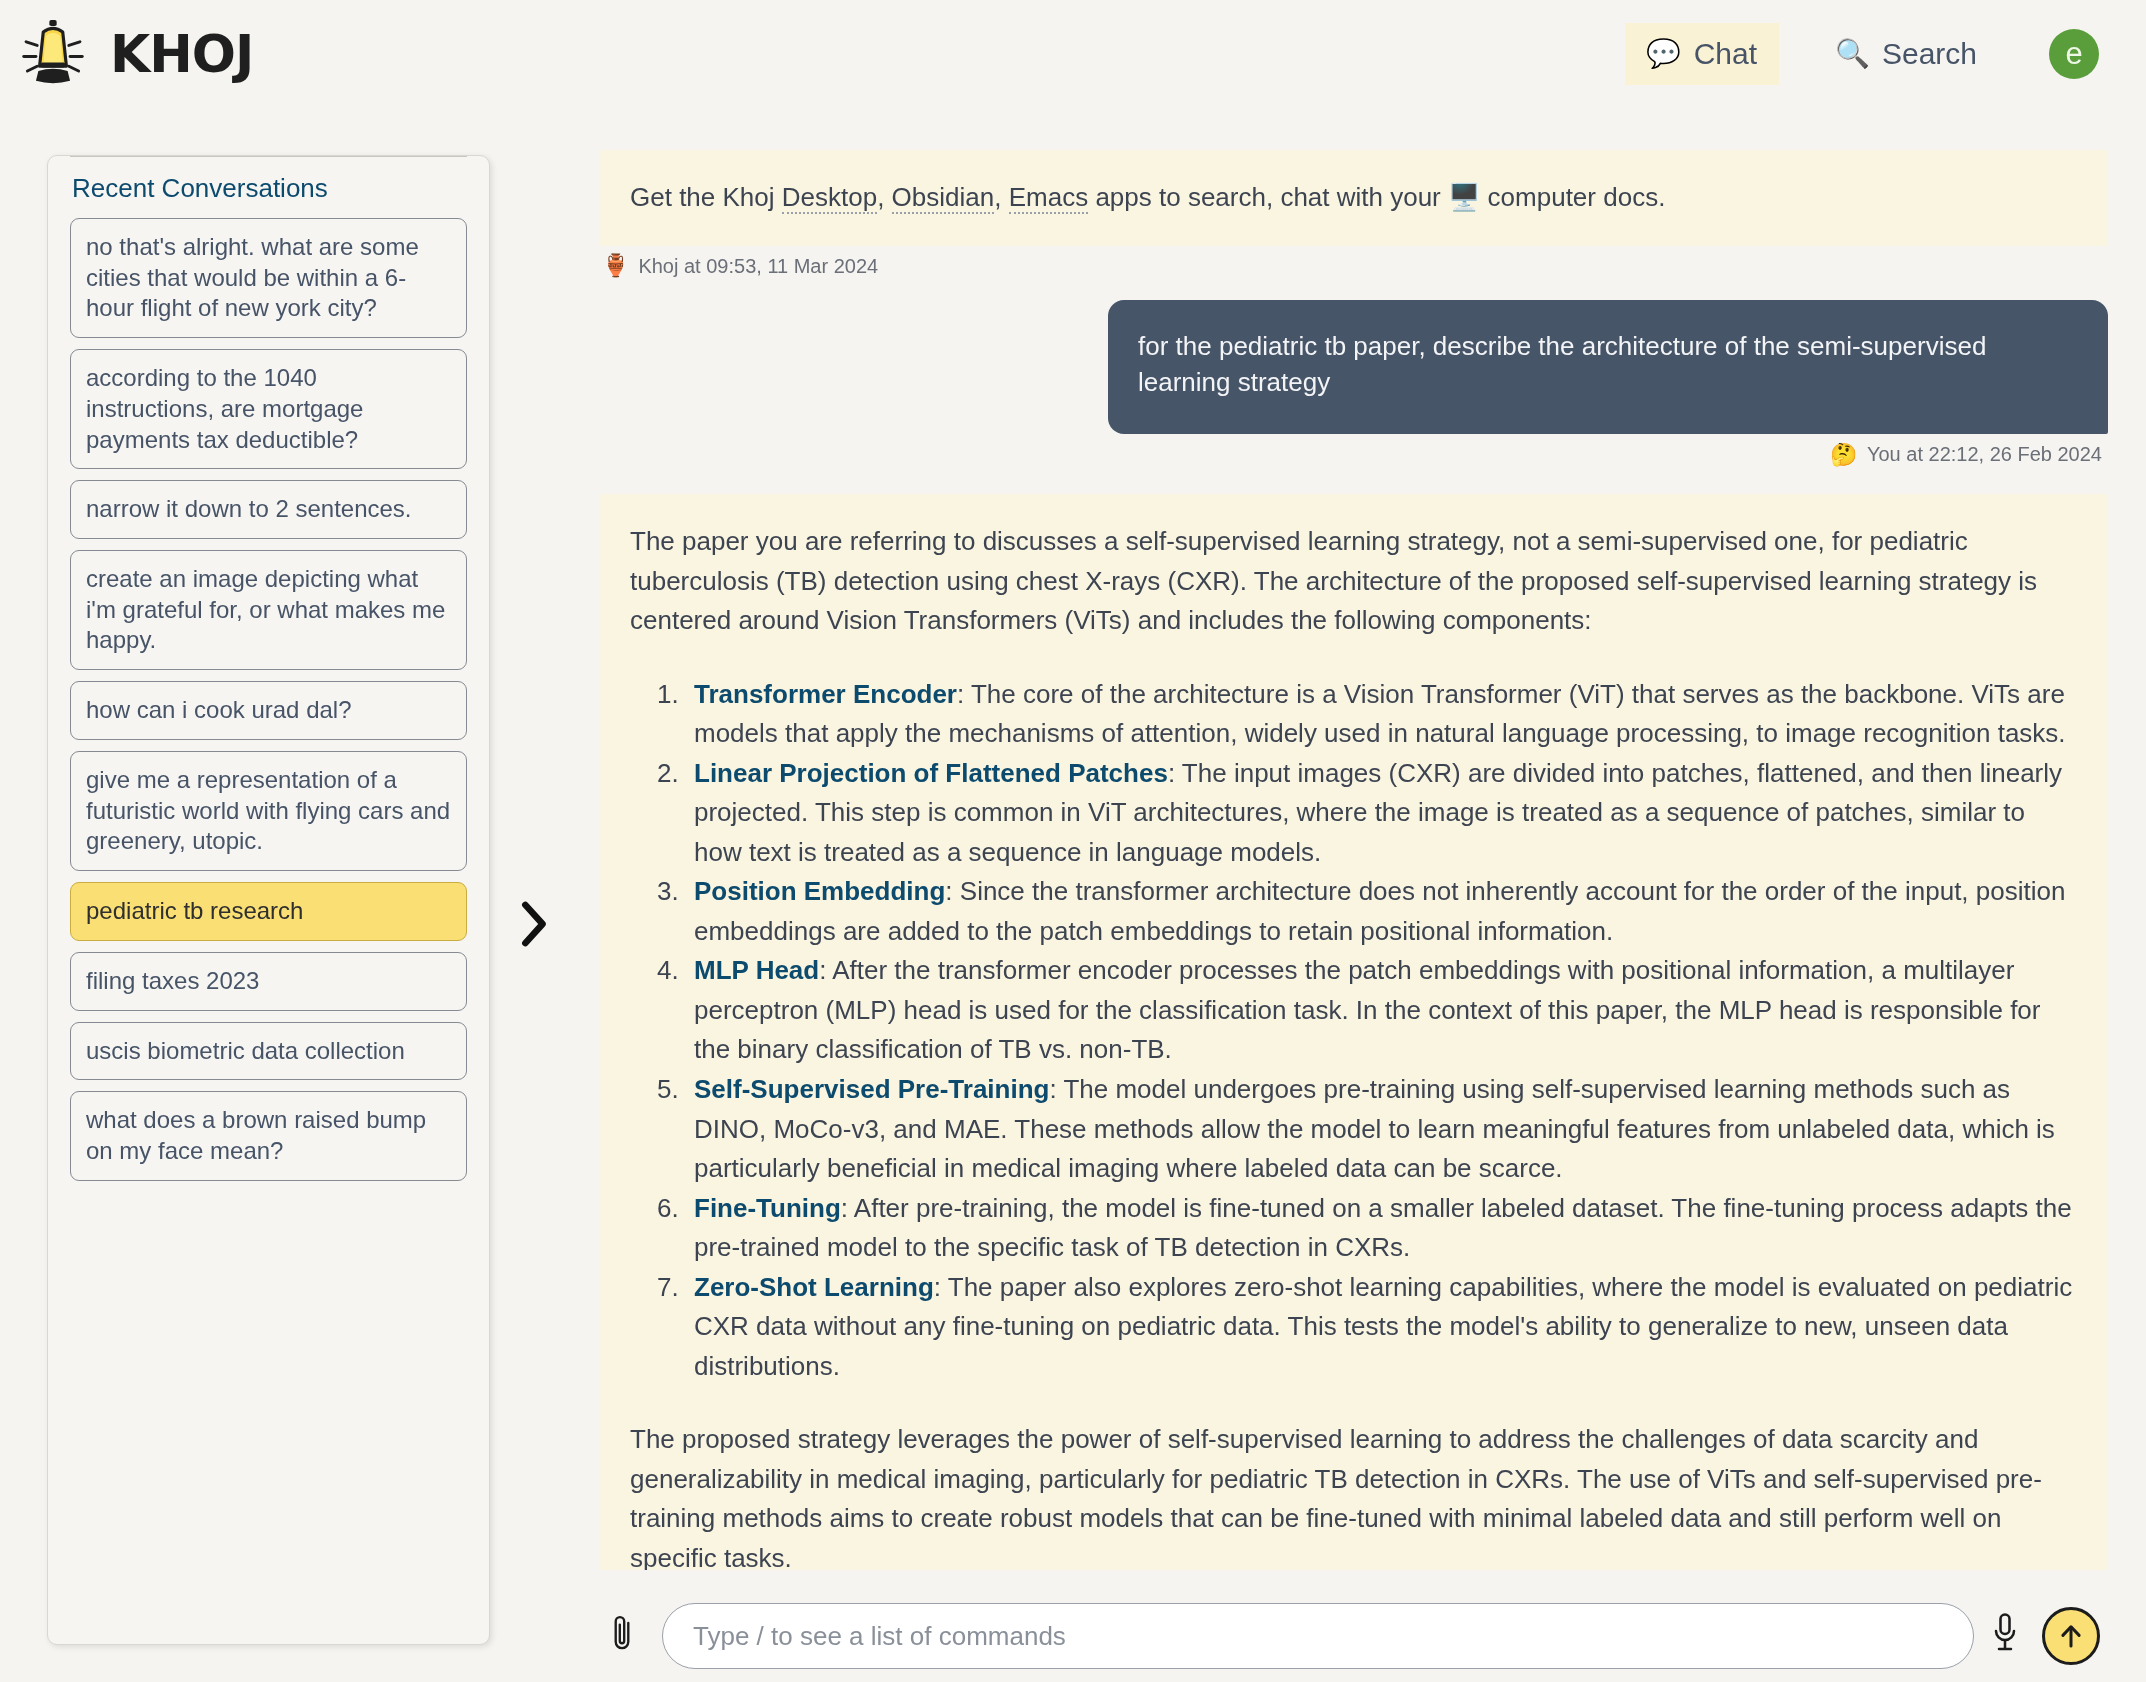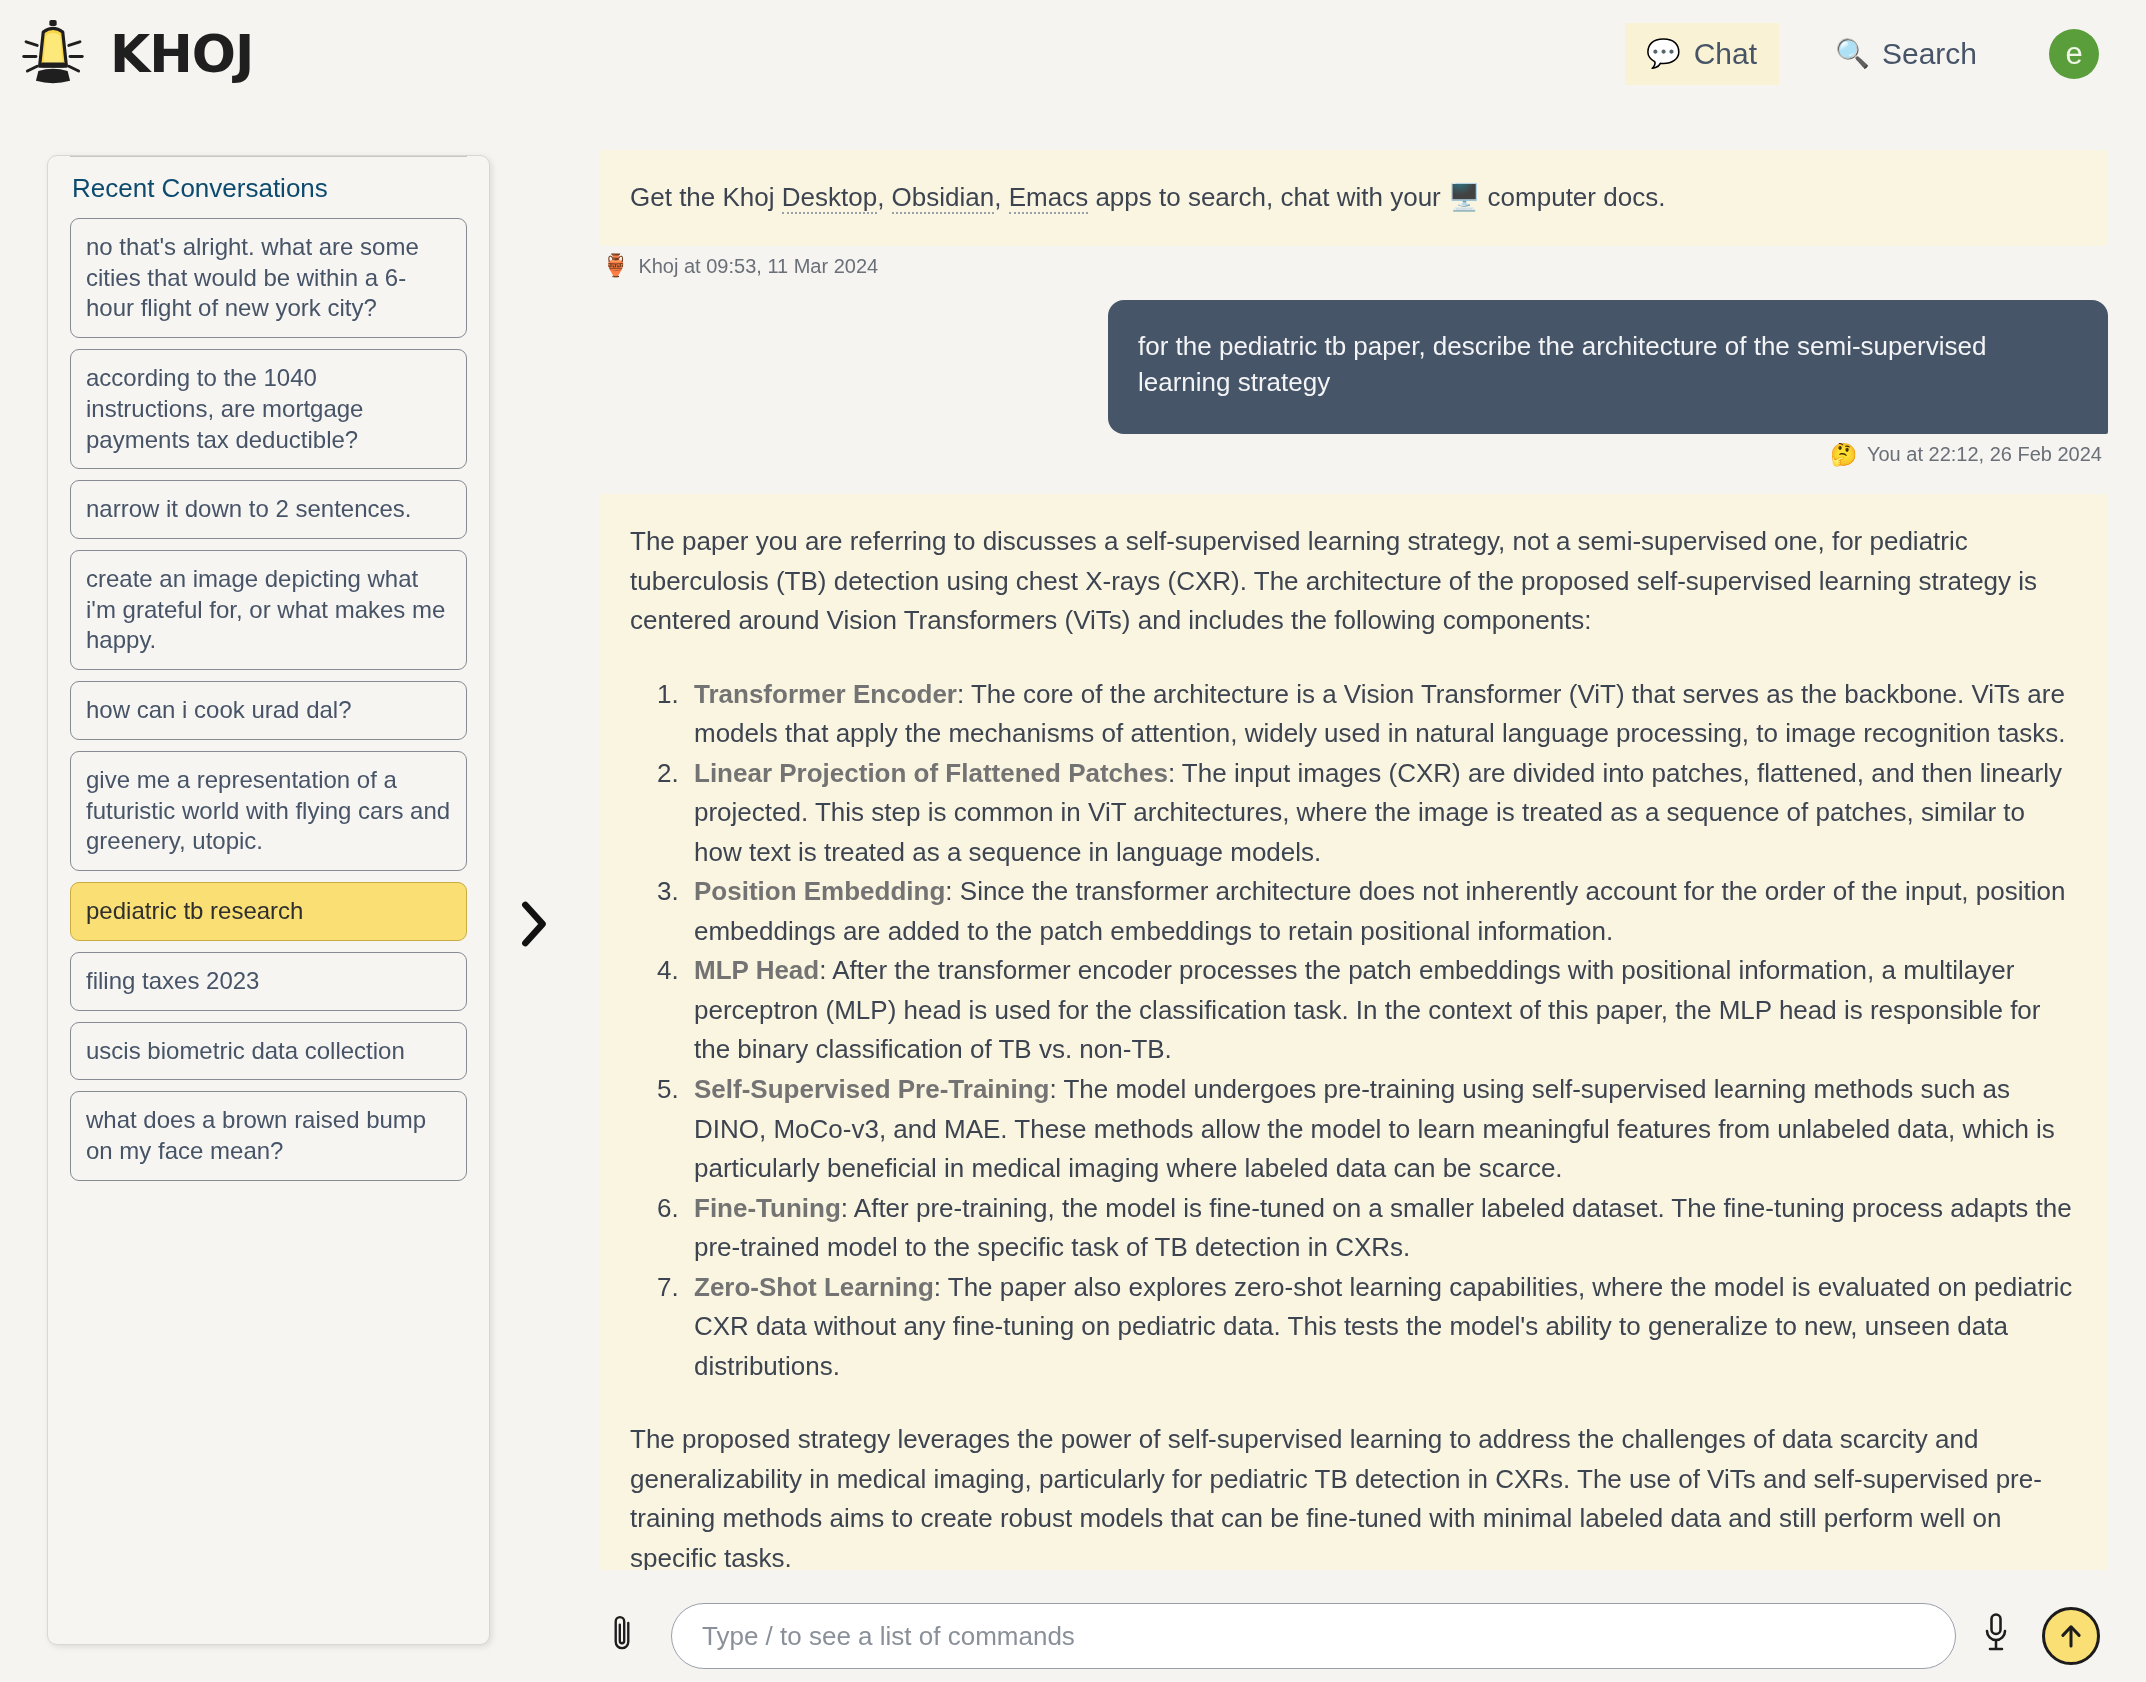--- a/index.html
+++ b/index.html
@@ -129,27 +129,27 @@
     max-width: 1000px;
   }
 
   #assistant-block { margin-top: 28px; }
   #assistant-block ol {
     margin: 34px 0 34px 0; padding-left: 56px;
   }
   #assistant-block li {
     margin-bottom: 0px; padding-left: 8px; line-height: 1.52;
   }
-  #assistant-block li strong { color: #737373; font-weight: 700; }
+  #assistant-block li strong { color: #0c4a6e; font-weight: 700; }
 
   
   #input-bar {
     position: absolute; left: 600px; top: 1598px;
     width: 1510px; height: 76px;
-    display: flex; align-items: center; gap: 9px;
+    display: flex; align-items: center; gap: 0;
   }
   #clip-icon { width: 44px; text-align:center; cursor: pointer; }
   #clip-icon svg { width: 26px; height: 44px; display:inline-block; }
   #chat-input {
     flex: 1; height: 66px; margin-left: 18px;
     border: 1px solid #9aa0aa; border-radius: 36px;
     background: #ffffff; padding: 0 30px;
     font-size: 26px; color: #3d4451;
     font-family: "Liberation Sans", sans-serif;
     outline: none;

